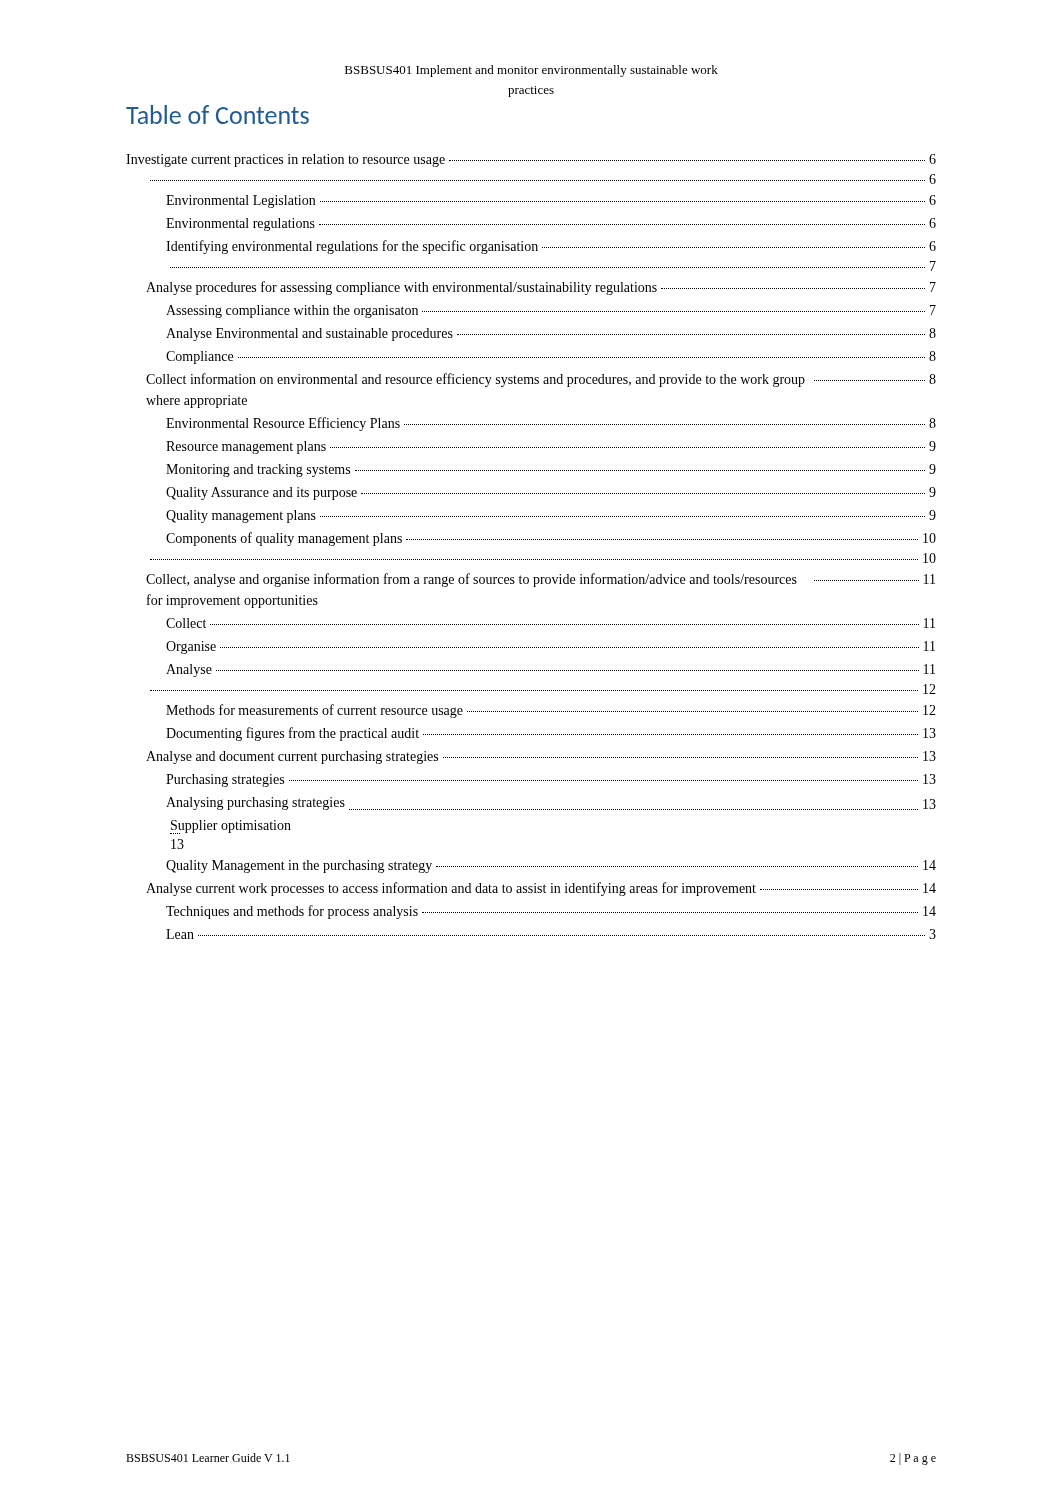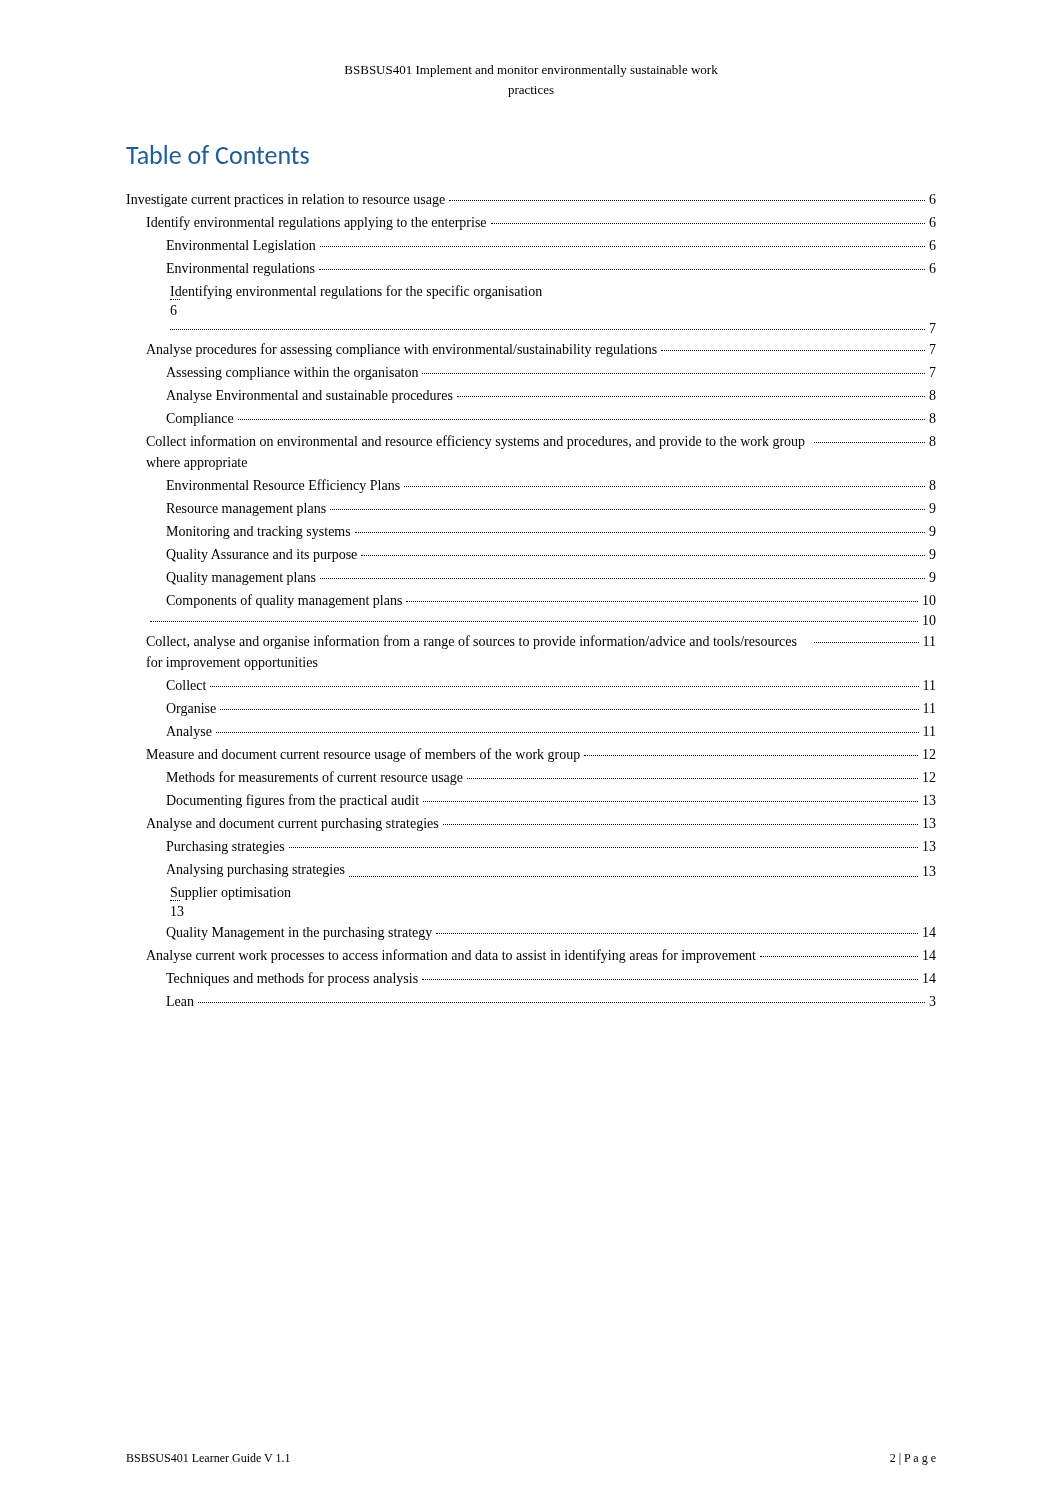--- a/index.html
+++ b/index.html
@@ -17,21 +17,20 @@
     .page {
       width: 1062px;
       min-height: 1506px;
       padding: 60px 126px 80px 126px;
       position: relative;
     }
 
     .header {
       text-align: center;
       font-size: 13px;
-      margin-bottom: 40px;
       line-height: 1.5;
     }
 
     .toc-title {
       color: #1f5c99;
       font-family: Calibri, Arial, sans-serif;
       font-size: 26px;
       font-weight: normal;
       margin-bottom: 18px;
     }
@@ -62,35 +61,34 @@
 
   <div class="toc-title">Table of Contents</div>
 
   <div class="toc-body">
   <div class="toc-row" style="padding-left: 0px; display: flex; align-items: baseline; width: 100%; margin-bottom: 2px;">
         <span style="flex-shrink: 0; line-height: 1.5; white-space: nowrap; overflow: hidden; max-width: 86%;">Investigate current practices in relation to resource usage</span>
         <span style="flex: 1 1 0%; border-bottom: 1px dotted rgb(0, 0, 0); margin: 0px 4px; position: relative; top: -3px; min-width: 10px;"></span>
         <span style="white-space: nowrap; flex-shrink: 0;">6</span>
       </div>
       <div class="toc-row" style="padding-left: 20px; display: flex; align-items: baseline; width: 100%; margin-bottom: 2px;">
-        <span style="flex-shrink: 0; line-height: 1.5; white-space: nowrap; overflow: hidden; max-width: 86%;">Identify environmental regulations applying to the enterprise</span>
         <span style="flex: 1 1 0%; border-bottom: 1px dotted rgb(0, 0, 0); margin: 0px 4px; position: relative; top: -3px; min-width: 10px;"></span>
         <span style="white-space: nowrap; flex-shrink: 0;">6</span>
       </div>
       <div class="toc-row" style="padding-left: 40px; display: flex; align-items: baseline; width: 100%; margin-bottom: 2px;">
         <span style="flex-shrink: 0; line-height: 1.5; white-space: nowrap; overflow: hidden; max-width: 86%;">Environmental Legislation</span>
         <span style="flex: 1 1 0%; border-bottom: 1px dotted rgb(0, 0, 0); margin: 0px 4px; position: relative; top: -3px; min-width: 10px;"></span>
         <span style="white-space: nowrap; flex-shrink: 0;">6</span>
       </div>
       <div class="toc-row" style="padding-left: 40px; display: flex; align-items: baseline; width: 100%; margin-bottom: 2px;">
         <span style="flex-shrink: 0; line-height: 1.5; white-space: nowrap; overflow: hidden; max-width: 86%;">Environmental regulations</span>
         <span style="flex: 1 1 0%; border-bottom: 1px dotted rgb(0, 0, 0); margin: 0px 4px; position: relative; top: -3px; min-width: 10px;"></span>
         <span style="white-space: nowrap; flex-shrink: 0;">6</span>
       </div>
-      <div class="toc-row" style="padding-left: 40px; display: flex; align-items: baseline; width: 100%; margin-bottom: 2px; flex-direction: column;">
+      <div class="toc-row" style="padding-left: 40px; display: flex; align-items: baseline; width: 100%; margin-bottom: 2px;">
         <span style="flex-shrink: 0; line-height: 1.5; white-space: nowrap; overflow: hidden; max-width: 86%;">Identifying environmental regulations for the specific organisation</span>
         <span style="flex: 1 1 0%; border-bottom: 1px dotted rgb(0, 0, 0); margin: 0px 4px; position: relative; top: -3px; min-width: 10px;"></span>
         <span style="white-space: nowrap; flex-shrink: 0;">6</span>
       </div>
       <div class="toc-row" style="padding-left: 40px; display: flex; align-items: baseline; width: 100%; margin-bottom: 2px;">
         <span style="flex: 1 1 0%; border-bottom: 1px dotted rgb(0, 0, 0); margin: 0px 4px; position: relative; top: -3px; min-width: 10px;"></span>
         <span style="white-space: nowrap; flex-shrink: 0;">7</span>
       </div>
       <div class="toc-row" style="padding-left: 20px; display: flex; align-items: baseline; width: 100%; margin-bottom: 2px;">
         <span style="flex-shrink: 0; line-height: 1.5; white-space: nowrap; overflow: hidden; max-width: 86%;">Analyse procedures for assessing compliance with environmental/sustainability regulations</span>
@@ -165,21 +163,20 @@
         <span style="flex-shrink: 0; line-height: 1.5; white-space: nowrap; overflow: hidden; max-width: 86%;">Organise</span>
         <span style="flex: 1 1 0%; border-bottom: 1px dotted rgb(0, 0, 0); margin: 0px 4px; position: relative; top: -3px; min-width: 10px;"></span>
         <span style="white-space: nowrap; flex-shrink: 0;">11</span>
       </div>
       <div class="toc-row" style="padding-left: 40px; display: flex; align-items: baseline; width: 100%; margin-bottom: 2px;">
         <span style="flex-shrink: 0; line-height: 1.5; white-space: nowrap; overflow: hidden; max-width: 86%;">Analyse</span>
         <span style="flex: 1 1 0%; border-bottom: 1px dotted rgb(0, 0, 0); margin: 0px 4px; position: relative; top: -3px; min-width: 10px;"></span>
         <span style="white-space: nowrap; flex-shrink: 0;">11</span>
       </div>
       <div class="toc-row" style="padding-left: 20px; display: flex; align-items: baseline; width: 100%; margin-bottom: 2px;">
-        <span style="flex-shrink: 0; line-height: 1.5; white-space: nowrap; overflow: hidden; max-width: 86%;">Measure and document current resource usage of members of the work group</span>
         <span style="flex: 1 1 0%; border-bottom: 1px dotted rgb(0, 0, 0); margin: 0px 4px; position: relative; top: -3px; min-width: 10px;"></span>
         <span style="white-space: nowrap; flex-shrink: 0;">12</span>
       </div>
       <div class="toc-row" style="padding-left: 40px; display: flex; align-items: baseline; width: 100%; margin-bottom: 2px;">
         <span style="flex-shrink: 0; line-height: 1.5; white-space: nowrap; overflow: hidden; max-width: 86%;">Methods for measurements of current resource usage</span>
         <span style="flex: 1 1 0%; border-bottom: 1px dotted rgb(0, 0, 0); margin: 0px 4px; position: relative; top: -3px; min-width: 10px;"></span>
         <span style="white-space: nowrap; flex-shrink: 0;">12</span>
       </div>
       <div class="toc-row" style="padding-left: 40px; display: flex; align-items: baseline; width: 100%; margin-bottom: 2px;">
         <span style="flex-shrink: 0; line-height: 1.5; white-space: nowrap; overflow: hidden; max-width: 86%;">Documenting figures from the practical audit</span>

